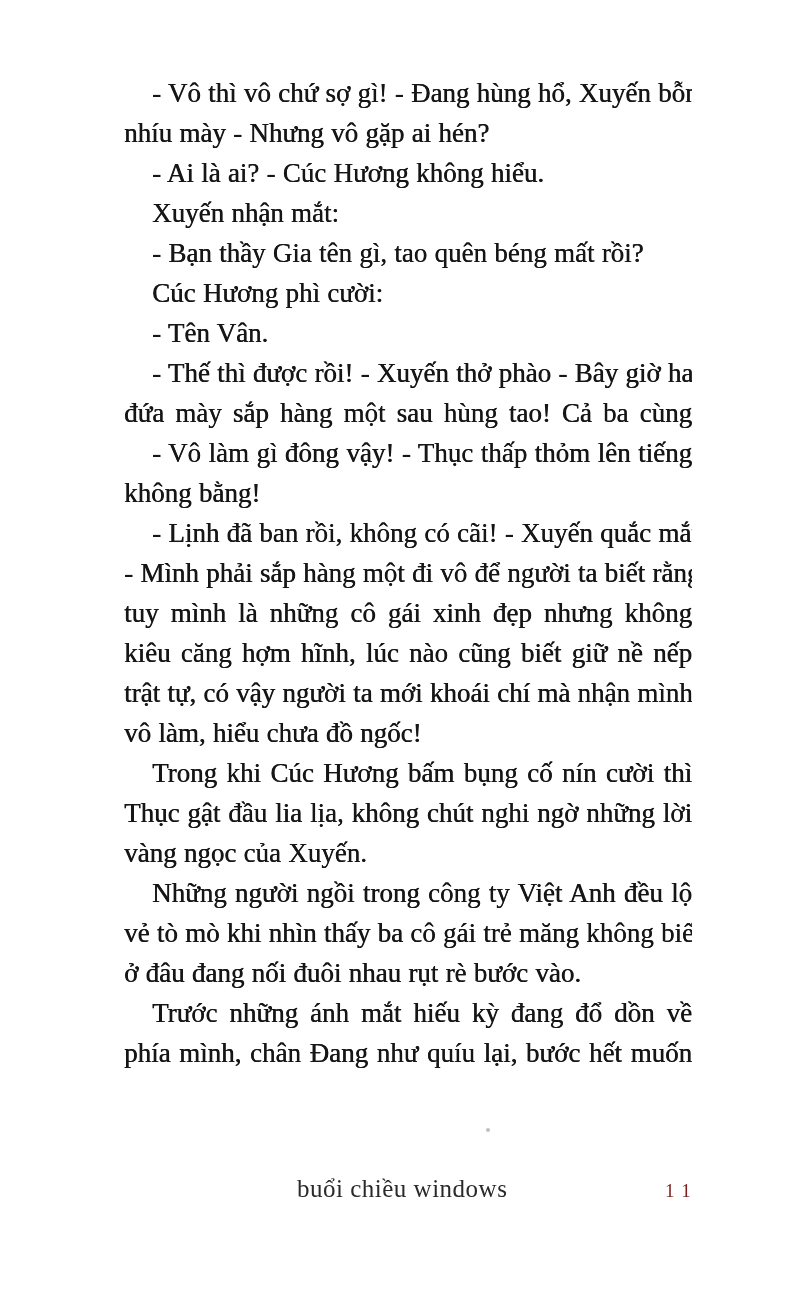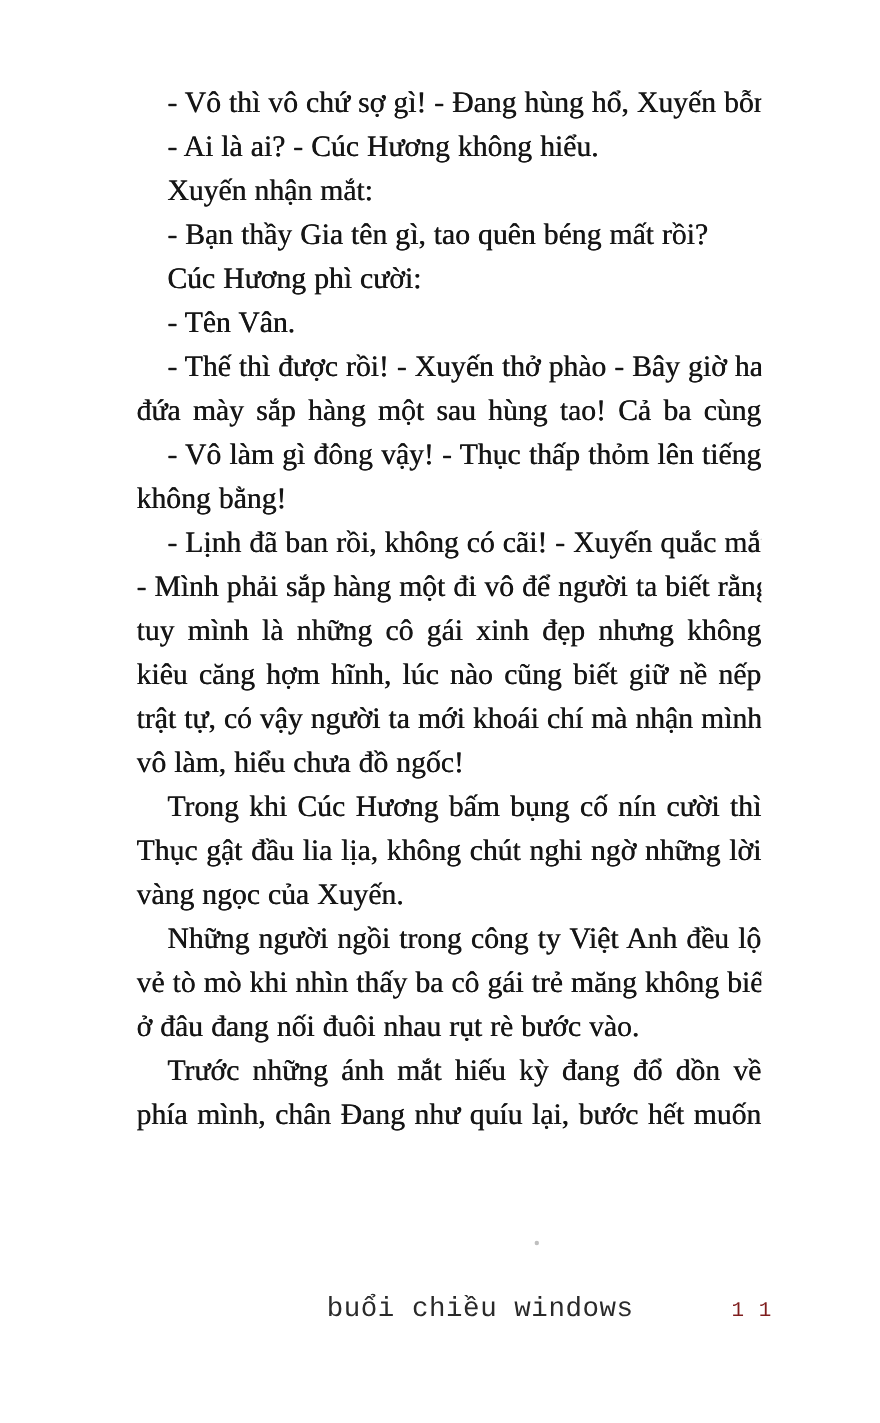--- a/index.html
+++ b/index.html
@@ -43,21 +43,21 @@
   .line.indent {
     text-indent: 28px;
   }
   .footer {
     position: absolute;
     left: 0;
     top: 1172px;
     width: 800px;
     height: 34px;
     color: #222222;
-    font-family: Liberation Mono, monospace;
+    font-family: Liberation Serif, serif;
   }
   .footer-title {
     position: absolute;
     left: 297px;
     top: 3px;
     font-size: 25px;
     letter-spacing: 0.5px;
     color: #2a2a2a;
   }
   .footer-page {
@@ -79,20 +79,21 @@
     opacity: 0.55;
   }
 </style>
 </head>
 <body>
 
 <div class="page">
 
   <div class="text-block" id="text-block">
       <div class="line indent">- Vô thì vô chứ sợ gì! - Đang hùng hổ, Xuyến bỗng</div>
+      <div class="line last">nhíu mày - Nhưng vô gặp ai hén?</div>
       <div class="line indent last">- Ai là ai? - Cúc Hương không hiểu.</div>
       <div class="line indent last">Xuyến nhận mắt:</div>
       <div class="line indent last">- Bạn thầy Gia tên gì, tao quên béng mất rồi?</div>
       <div class="line indent last">Cúc Hương phì cười:</div>
       <div class="line indent last">- Tên Vân.</div>
       <div class="line indent">- Thế thì được rồi! - Xuyến thở phào - Bây giờ hai</div>
       <div class="line justified">đứa mày sắp hàng một sau hùng tao! Cả ba cùng vô!</div>
       <div class="line indent">- Vô làm gì đông vậy! - Thục thấp thỏm lên tiếng</div>
       <div class="line last">không bằng!</div>
       <div class="line indent">- Lịnh đã ban rồi, không có cãi! - Xuyến quắc mắt</div>

